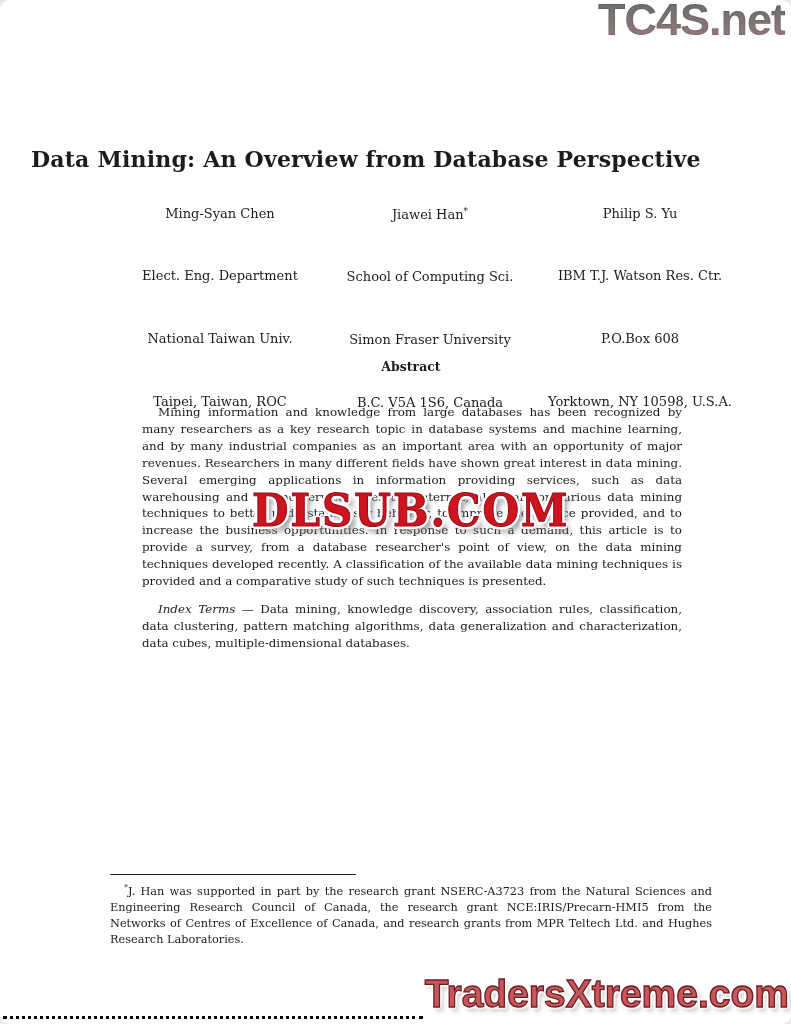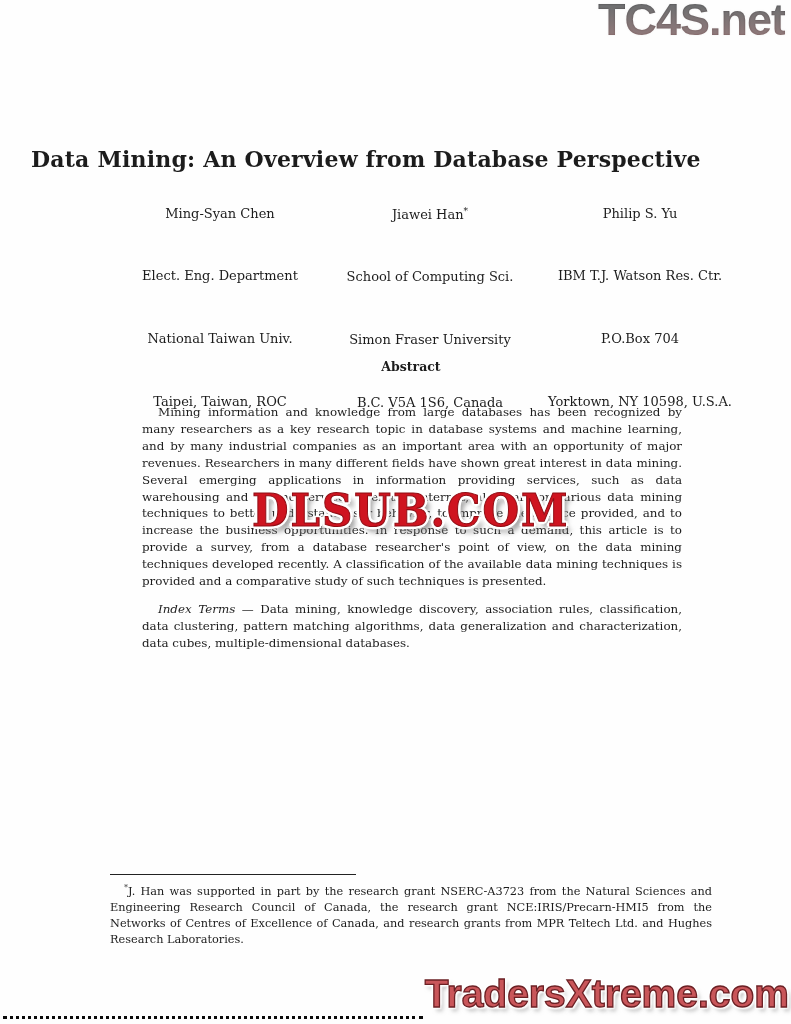--- a/index.html
+++ b/index.html
@@ -13,20 +13,21 @@
   }
   html,body{margin:0;padding:0;background:#e8e8e8;}
   .page{
     position:relative;
     width:791px;height:1024px;
     margin:0 auto;
     background:#fefefe;
     overflow:hidden;
     font-family:"DejaVu Serif","Liberation Serif",serif;
     color:var(--ink);
+    border-radius:9px;
   }
 
   
   .wm-tc4s{
     position:absolute;top:-6px;right:6px;
     font-family:"Liberation Sans","DejaVu Sans",sans-serif;
     font-weight:bold;font-size:45px;letter-spacing:-1px;
     background:linear-gradient(to bottom,var(--tc4s-top) 25%,var(--tc4s-bottom) 95%);
     -webkit-background-clip:text;background-clip:text;
     -webkit-text-fill-color:transparent;color:var(--tc4s-bottom);
@@ -127,21 +128,21 @@
       <div class="affil">
         <div>School of Computing Sci.</div>
         <div>Simon Fraser University</div>
         <div>B.C. V5A 1S6, Canada</div>
       </div>
     </div>
     <div class="author">
       <div class="name">Philip S. Yu</div>
       <div class="affil">
         <div>IBM T.J. Watson Res. Ctr.</div>
-        <div>P.O.Box 704</div>
+        <div>P.O.Box 608</div>
         <div>Yorktown, NY 10598, U.S.A.</div>
       </div>
     </div>
   </div>
 
   <div class="abstract-heading">Abstract</div>
 
   <div class="body-col">
     <p>Mining information and knowledge from large databases has been recognized by many researchers as a key research topic in database systems and machine learning, and by many industrial companies as an important area with an opportunity of major revenues. Researchers in many different fields have shown great interest in data mining. Several emerging applications in information providing services, such as data warehousing and on-line services over the Internet, also call for various data mining techniques to better understand user behavior, to improve the service provided, and to increase the business opportunities. In response to such a demand, this article is to provide a survey, from a database researcher's point of view, on the data mining techniques developed recently. A classification of the available data mining techniques is provided and a comparative study of such techniques is presented.</p>
     <p class="index-terms"><span class="it-label">Index Terms</span>

